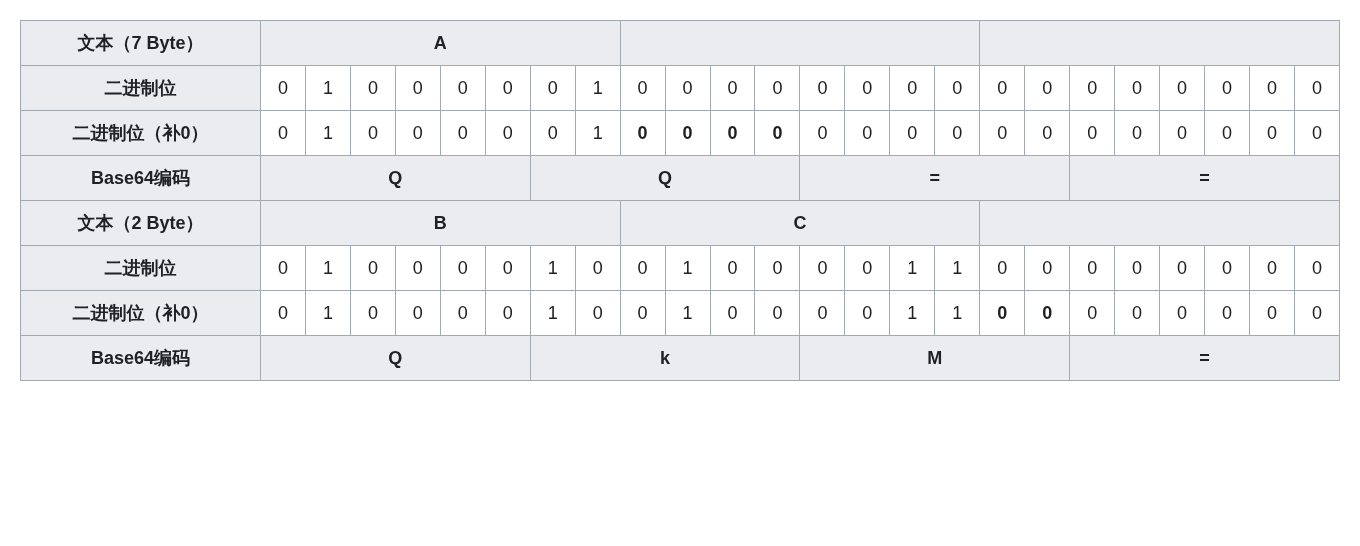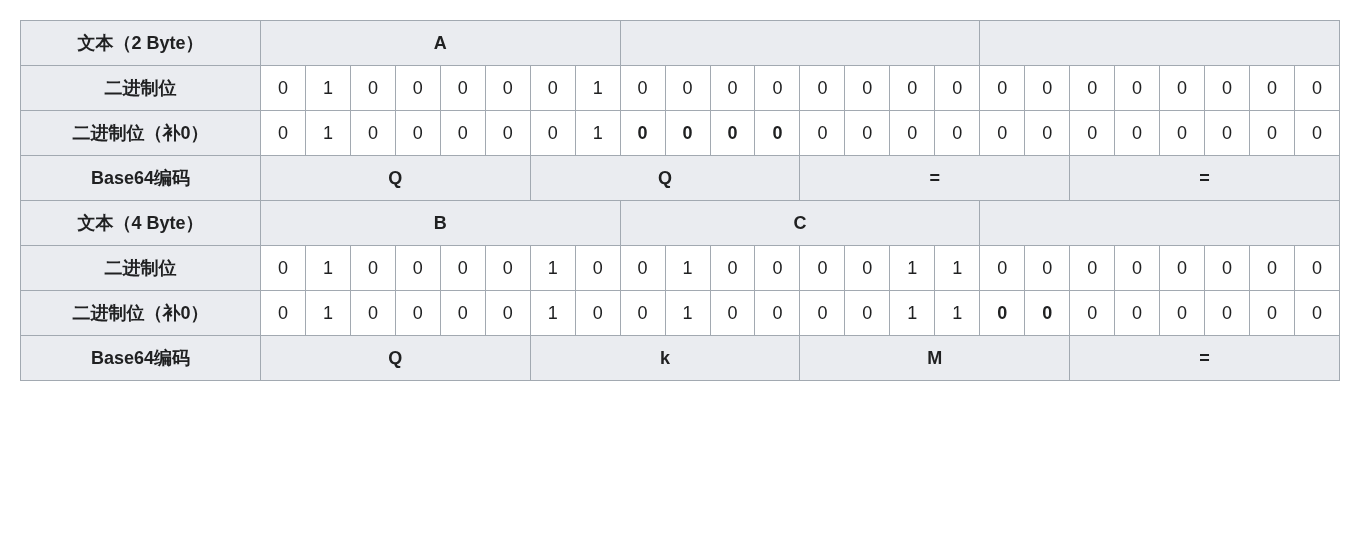--- a/index.html
+++ b/index.html
@@ -37,21 +37,21 @@
 </head>
 <body>
 
 <table>
   <colgroup>
     <col class="lbl">
     <col span="24">
   </colgroup>
   <tbody id="tbody">
       <tr>
-        <th class="hdr lbl">文本（2 Byte）</th>
+        <th class="hdr lbl">文本（7 Byte）</th>
         <td colspan="8" class="hdr">A</td>
         <td colspan="8" class="hdr"></td>
         <td colspan="8" class="hdr"></td>
       </tr>
       <tr>
         <th class="hdr lbl">二进制位</th>
         <td>0</td>
         <td>1</td>
         <td>0</td>
         <td>0</td>
@@ -104,21 +104,21 @@
         <td>0</td>
       </tr>
       <tr>
         <th class="hdr lbl">Base64编码</th>
         <td colspan="6" class="hdr">Q</td>
         <td colspan="6" class="hdr">Q</td>
         <td colspan="6" class="hdr">=</td>
         <td colspan="6" class="hdr">=</td>
       </tr>
       <tr>
-        <th class="hdr lbl">文本（4 Byte）</th>
+        <th class="hdr lbl">文本（2 Byte）</th>
         <td colspan="8" class="hdr">B</td>
         <td colspan="8" class="hdr">C</td>
         <td colspan="8" class="hdr"></td>
       </tr>
       <tr>
         <th class="hdr lbl">二进制位</th>
         <td>0</td>
         <td>1</td>
         <td>0</td>
         <td>0</td>

